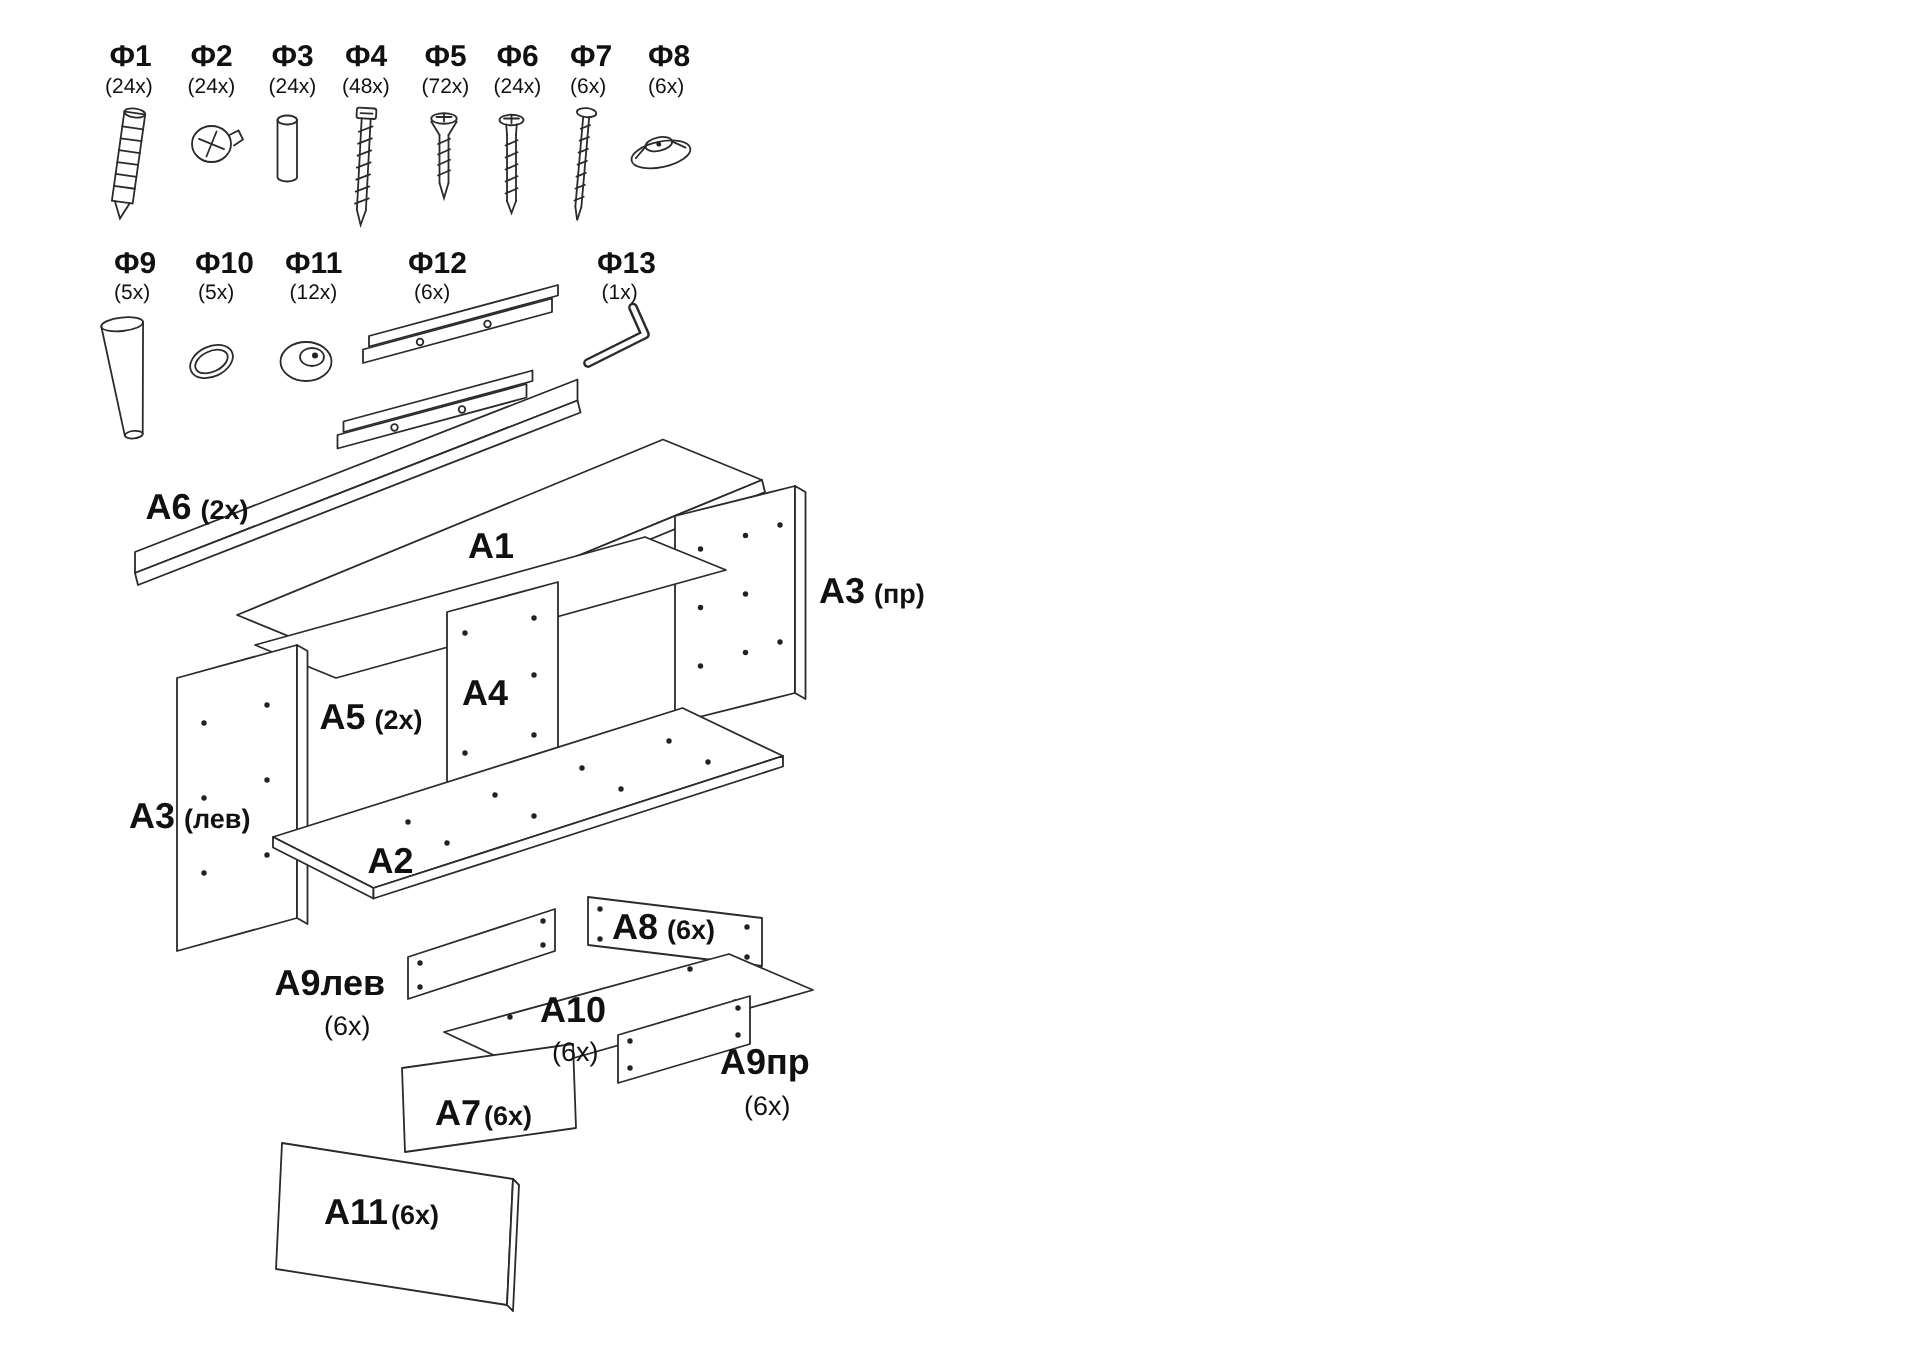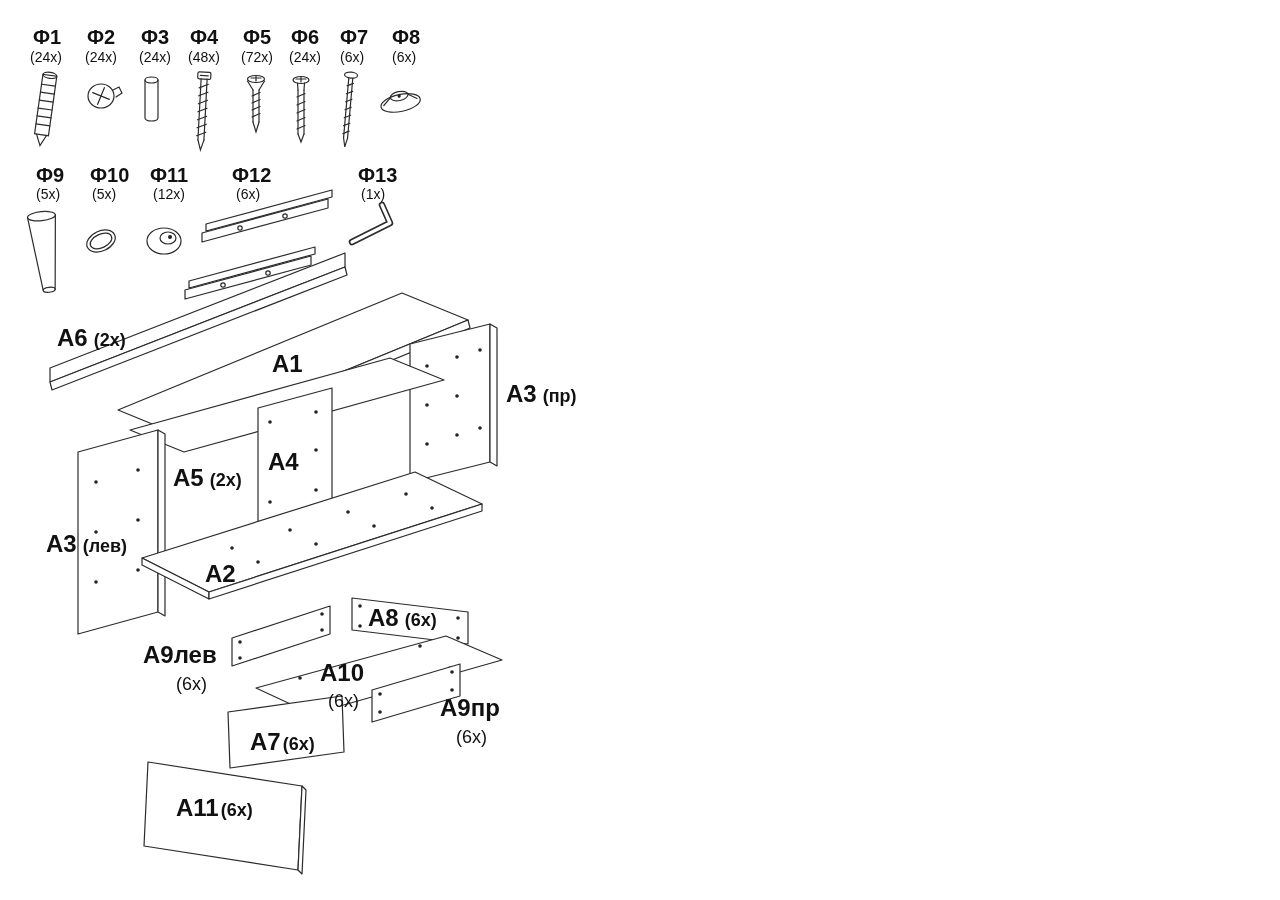--- a/index.html
+++ b/index.html
@@ -1,16 +1,16 @@
 <!DOCTYPE html>
 <html><head>
 <meta charset="utf-8">
 <style>
   html,body{margin:0;padding:0;background:#ffffff;}
-  .stage{position:relative;width:1020px;height:900px;background:#fff;overflow:hidden;}
+  .stage{position:relative;width:1020px;height:900px;background:#fff;overflow:hidden;margin-left:40px;}
   svg{display:block;}
   text{fill:#111;font-family:"Liberation Sans",sans-serif;}
   .hid{font-weight:bold;font-size:20px;}
   .hqty{font-size:14px;}
   .pid{font-weight:bold;font-size:24px;}
   .pqty{font-size:18px;}
   .line{stroke:#2b2b2b;stroke-width:1.2;fill:none;stroke-linecap:round;}
   .face{stroke:#2b2b2b;stroke-width:1.2;fill:#ffffff;stroke-linejoin:round;}
   .dot{fill:#222;stroke:none;}
 </style>

